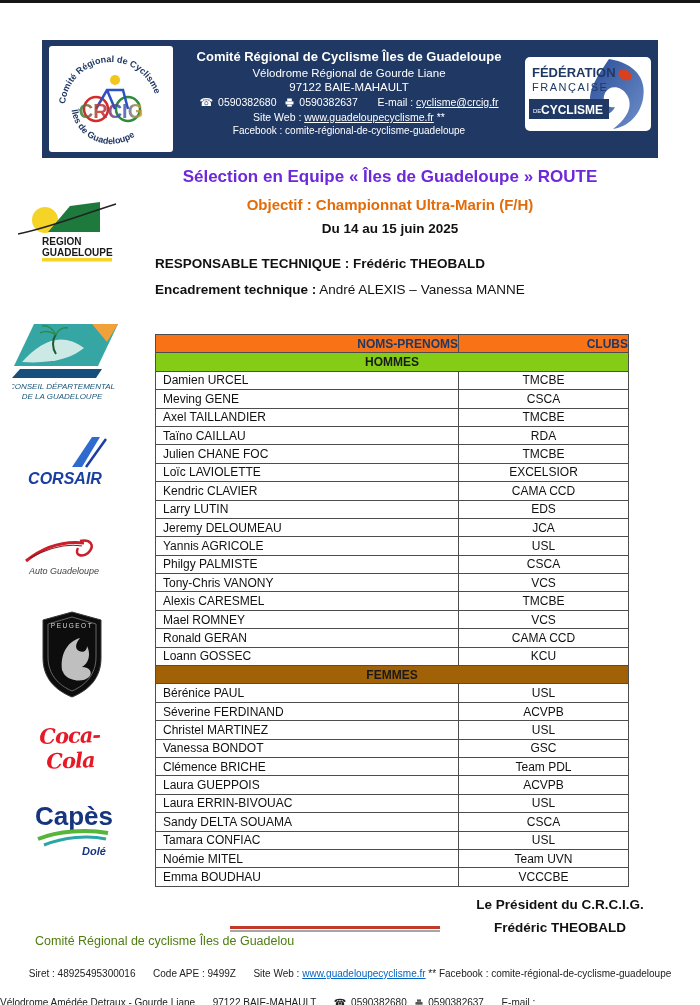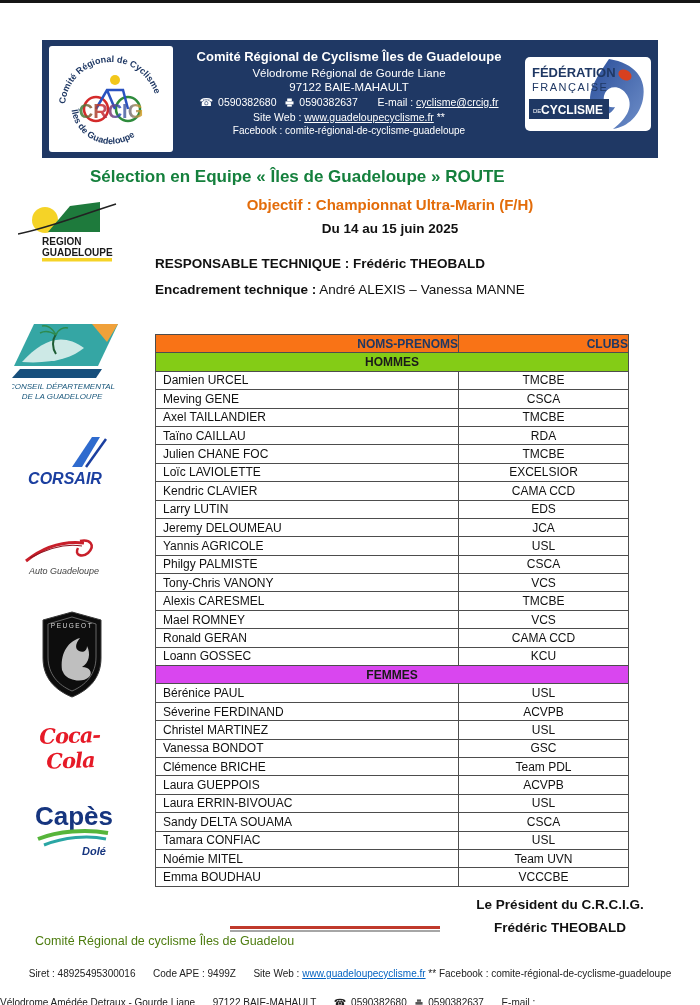--- a/index.html
+++ b/index.html
@@ -16,22 +16,22 @@
   .h-addr{font-size:11.5px;margin-bottom:2px;}
   .h-contact{font-size:10.5px;margin-top:3px;}
   .h-site{font-size:10.5px;margin-top:2px;}
   .h-fb{font-size:10px;margin-top:2px;}
   .h-link{text-decoration:underline;color:#fff;cursor:pointer;}
   .icon-phone{font-size:11px;margin-right:2px;}
   .fax-svg{vertical-align:-1px;margin:0 2px 0 6px;}
   .sp{display:inline-block;width:14px;}
 
   
-  .title-main{position:absolute;left:90px;top:167px;width:600px;text-align:left;
-              font-size:17px;font-weight:bold;color:#15803d;}
+  .title-main{position:absolute;left:90px;top:167px;width:600px;text-align:center;
+              font-size:17px;font-weight:bold;color:#6d28d9;}
   .title-obj{position:absolute;left:90px;top:196px;width:600px;text-align:center;
              font-size:15px;font-weight:bold;color:#e36c0a;}
   .title-date{position:absolute;left:90px;top:221px;width:600px;text-align:center;
               font-size:13.5px;font-weight:bold;color:#111;}
   .staff-resp{position:absolute;left:155px;top:256px;font-size:13.5px;font-weight:bold;}
   .staff-enc{position:absolute;left:155px;top:282px;font-size:13.5px;}
   .staff-enc b{}
 
   
   .sel-table{position:absolute;left:155px;top:334px;width:473px;border-collapse:collapse;
@@ -221,21 +221,21 @@
         </tr>
         <tr>
           <td class="name-cell">Ronald GERAN</td>
           <td class="club-cell">CAMA CCD</td>
         </tr>
         <tr>
           <td class="name-cell">Loann GOSSEC</td>
           <td class="club-cell">KCU</td>
         </tr>
         <tr>
-          <td colspan="2" class="section-cell" style="background: #d946ef;">FEMMES</td>
+          <td colspan="2" class="section-cell" style="background: #a16207;">FEMMES</td>
         </tr>
         <tr>
           <td class="name-cell">Bérénice PAUL</td>
           <td class="club-cell">USL</td>
         </tr>
         <tr>
           <td class="name-cell">Séverine FERDINAND</td>
           <td class="club-cell">ACVPB</td>
         </tr>
         <tr>

